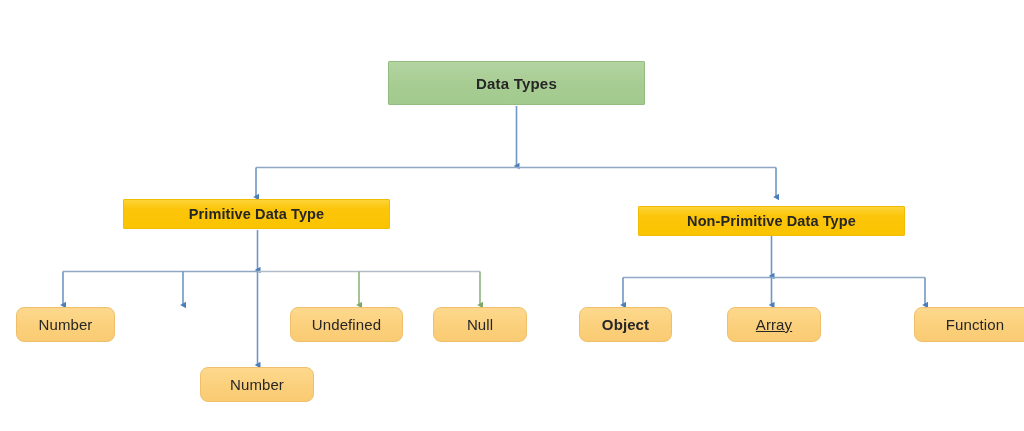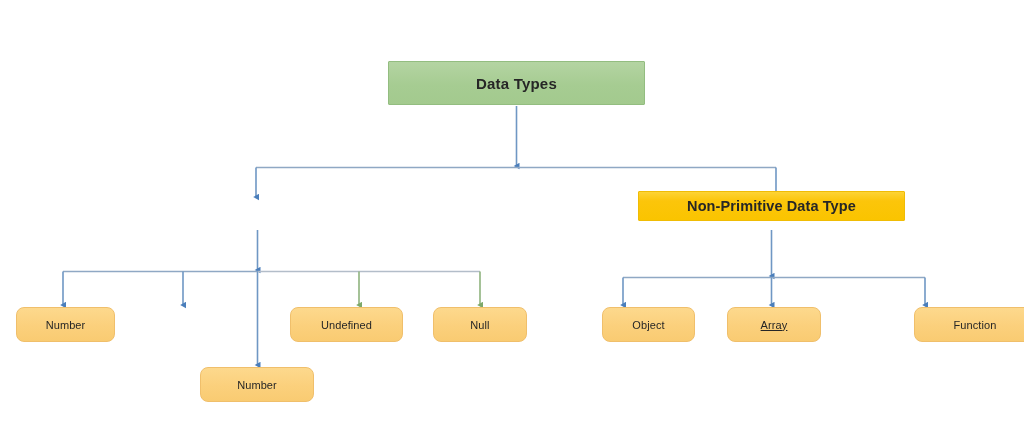--- a/index.html
+++ b/index.html
@@ -52,21 +52,21 @@
     border-radius: 1px;
     font-size: 14.5px;
     font-weight: bold;
     letter-spacing: 0.1px;
   }
   
   .node.leaf {
     background: linear-gradient(180deg, #fdd98d 0%, #fbd07c 55%, #f9cb72 100%);
     border: 1px solid #f0bf6b;
     border-radius: 8px;
-    font-size: 11px;
+    font-size: 15px;
     font-weight: normal;
     letter-spacing: 0.1px;
   }
 </style>
 </head>
 <body>
 
 <div id="canvas" style="background: rgb(255, 255, 255);">
 
   <svg id="connectors" viewBox="0 0 1024 431">
@@ -101,31 +101,32 @@
 
     <line x1="771.5" y1="230" x2="771.5" y2="276" stroke="#6f97c4" stroke-width="1.6" marker-end="url(#arw-blue)"></line>
     <line x1="623" y1="277.5" x2="925" y2="277.5" stroke="#8fa8c4" stroke-width="1.3"></line>
     <line x1="623" y1="277.5" x2="623" y2="305" stroke="#6f97c4" stroke-width="1.6" marker-end="url(#arw-blue)"></line>
     <line x1="771.5" y1="277.5" x2="771.5" y2="305" stroke="#6f97c4" stroke-width="1.6" marker-end="url(#arw-blue)"></line>
     <line x1="925" y1="277.5" x2="925" y2="305" stroke="#6f97c4" stroke-width="1.6" marker-end="url(#arw-blue)"></line>
   </svg>
 
   <div class="node root" id="node-root" style="left: 388px; top: 61px; width: 257px; height: 44px;">Data Types</div>
 
+  <div class="node branch" id="node-branch-0" style="left: 123px; top: 199px; width: 267px; height: 30px;">Primitive Data Type</div>
 
-  <div class="node branch" id="node-branch-1" style="left: 638px; top: 191px; width: 267px; height: 30px;">Non-Primitive Data Type</div>
+  <div class="node branch" id="node-branch-1" style="left: 638px; top: 206px; width: 267px; height: 30px;">Non-Primitive Data Type</div>
 
   <div class="node leaf" id="node-leaf-0" style="left: 16px; top: 307px; width: 99px; height: 35px;">Number</div>
 
 
   <div class="node leaf" id="node-leaf-2" style="left: 200px; top: 367px; width: 114px; height: 35px;">Number</div>
 
   <div class="node leaf" id="node-leaf-3" style="left: 290px; top: 307px; width: 113px; height: 35px;">Undefined</div>
 
   <div class="node leaf" id="node-leaf-4" style="left: 433px; top: 307px; width: 94px; height: 35px; text-align: right;">Null</div>
 
-  <div class="node leaf" id="node-leaf-5" style="left: 602px; top: 307px; width: 93px; height: 35px;">Object</div>
+  <div class="node leaf" id="node-leaf-5" style="left: 579px; top: 307px; width: 93px; height: 35px; font-weight: bold;">Object</div>
 
   <div class="node leaf" id="node-leaf-6" style="left: 727px; top: 307px; width: 94px; height: 35px; text-decoration: underline;">Array</div>
 
   <div class="node leaf" id="node-leaf-7" style="left: 914px; top: 307px; width: 122px; height: 35px;">Function</div>
 
 </div>
 
 </body></html>

